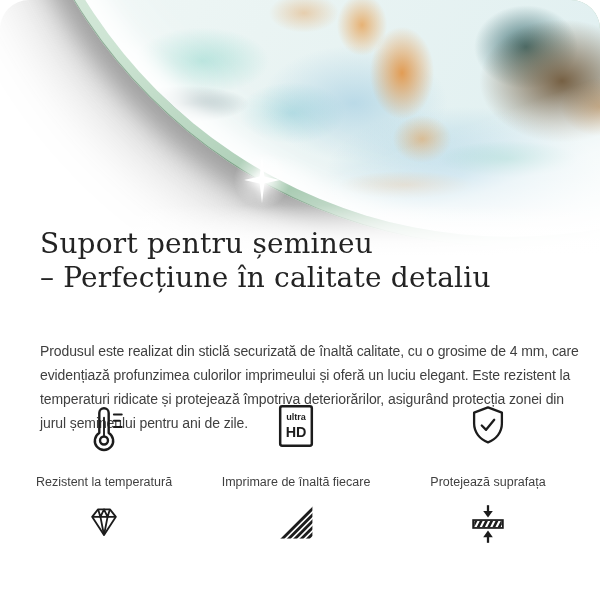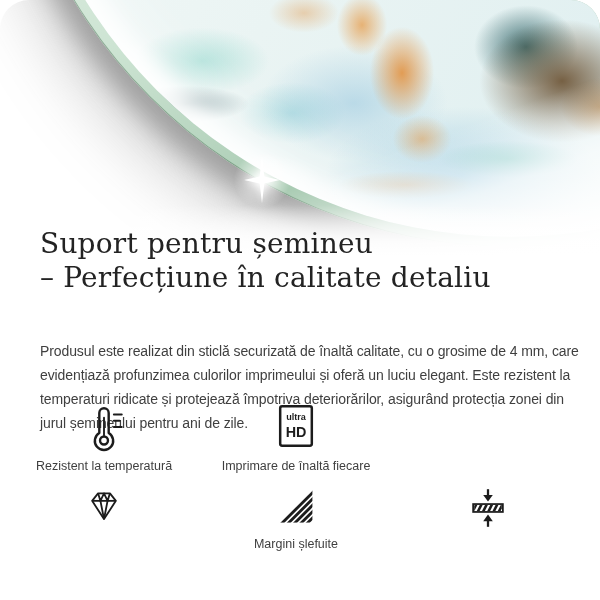--- a/index.html
+++ b/index.html
@@ -54,21 +54,21 @@
   .intro{position:absolute;left:40px;top:307px;width:545px;font-size:14px;line-height:24px;
     color:#3f3f3f;letter-spacing:-0.1px;margin-top:32px;}
 
   
   .features{position:absolute;left:8px;top:403px;width:576px;}
   .feat-row{display:flex;}
   .feat-row.second{margin-top:14px;}
   .feat{width:192px;text-align:center;}
   .icon-slot{height:50px;display:flex;align-items:flex-start;justify-content:center;}
   .feat-row.second .icon-slot{height:44px;}
-  .feat-label{margin-top:6px;font-size:12.5px;color:#3f3f3f;}
+  .feat-label{margin-top:22px;font-size:12.5px;color:#3f3f3f;}
   .icon-svg{stroke:#1c1c1c;fill:none;stroke-width:2.3;}
   .badge-text{font-family:"Liberation Sans",sans-serif;fill:#1c1c1c;stroke:none;font-weight:700;}
 </style>
 </head>
 <body>
 
 <div class="page">
 
   <div class="hero">
     <div class="glass-disc">
@@ -109,20 +109,29 @@
           <div class="icon-slot">
             <svg class="icon-svg" width="46" height="46" viewBox="0 0 48 48">
               <rect x="7.5" y="3.5" width="33" height="41" rx="2" stroke-width="2.6"></rect>
               <text class="badge-text" x="24" y="18" font-size="9.5" text-anchor="middle">ultra</text>
               <text class="badge-text" x="24" y="35" font-size="15" text-anchor="middle">HD</text>
             </svg>
           </div>
           <div class="feat-label">Imprimare de înaltă fiecare</div>
         </div>
 
+        <div class="feat">
+          <div class="icon-slot">
+            <svg class="icon-svg" width="46" height="46" viewBox="0 0 48 48" stroke-linecap="round" stroke-linejoin="round">
+              <path d="M24 4.5 L38.5 10 V21.5 C38.5 30.5 32.5 38 24 41 C15.5 38 9.5 30.5 9.5 21.5 V10 Z" stroke-width="2.4"></path>
+              <polyline points="17.5,23.5 22,28 30.5,17.5" stroke-width="2.4"></polyline>
+            </svg>
+          </div>
+          <div class="feat-label">Protejează suprafața</div>
+        </div>
 
       </div>
       <div class="feat-row second">
 
         <div class="feat">
           <div class="icon-slot">
             <svg class="icon-svg" width="38" height="38" viewBox="0 0 48 48" stroke-width="2.4" stroke-linejoin="round">
               <path d="M9 17.5 L16.5 8 H31.5 L39 17.5 L24 40.5 Z"></path>
               <path d="M9 17.5 H39"></path>
               <path d="M16.5 8 L19.5 17.5 L24 8 L28.5 17.5 L31.5 8"></path>
@@ -141,21 +150,20 @@
                 </defs>
               <g clip-path="url(#clipTri)" stroke="#1c1c1c" stroke-width="3.6">
                 <line x1="4" y1="48" x2="52" y2="0"></line>
                 <line x1="12" y1="48" x2="60" y2="0"></line>
                 <line x1="20" y1="48" x2="68" y2="0"></line>
                 <line x1="28" y1="48" x2="76" y2="0"></line>
                 <line x1="36" y1="48" x2="84" y2="0"></line>
               </g>
             </svg>
           </div>
-          <div class="feat-label">Margini șlefuite</div>
         </div>
 
         <div class="feat">
           <div class="icon-slot">
             <svg class="icon-svg" width="42" height="42" viewBox="0 0 48 48">
               <line x1="24" y1="2.5" x2="24" y2="9.5" stroke-width="2.6"></line>
               <polygon points="18.5,9 29.5,9 24,16.5" fill="#1c1c1c" stroke="none"></polygon>
               <line x1="24" y1="45.5" x2="24" y2="38.5" stroke-width="2.6"></line>
               <polygon points="18.5,39 29.5,39 24,31.5" fill="#1c1c1c" stroke="none"></polygon>
               <rect x="7" y="19.5" width="34" height="9" stroke-width="2"></rect>

